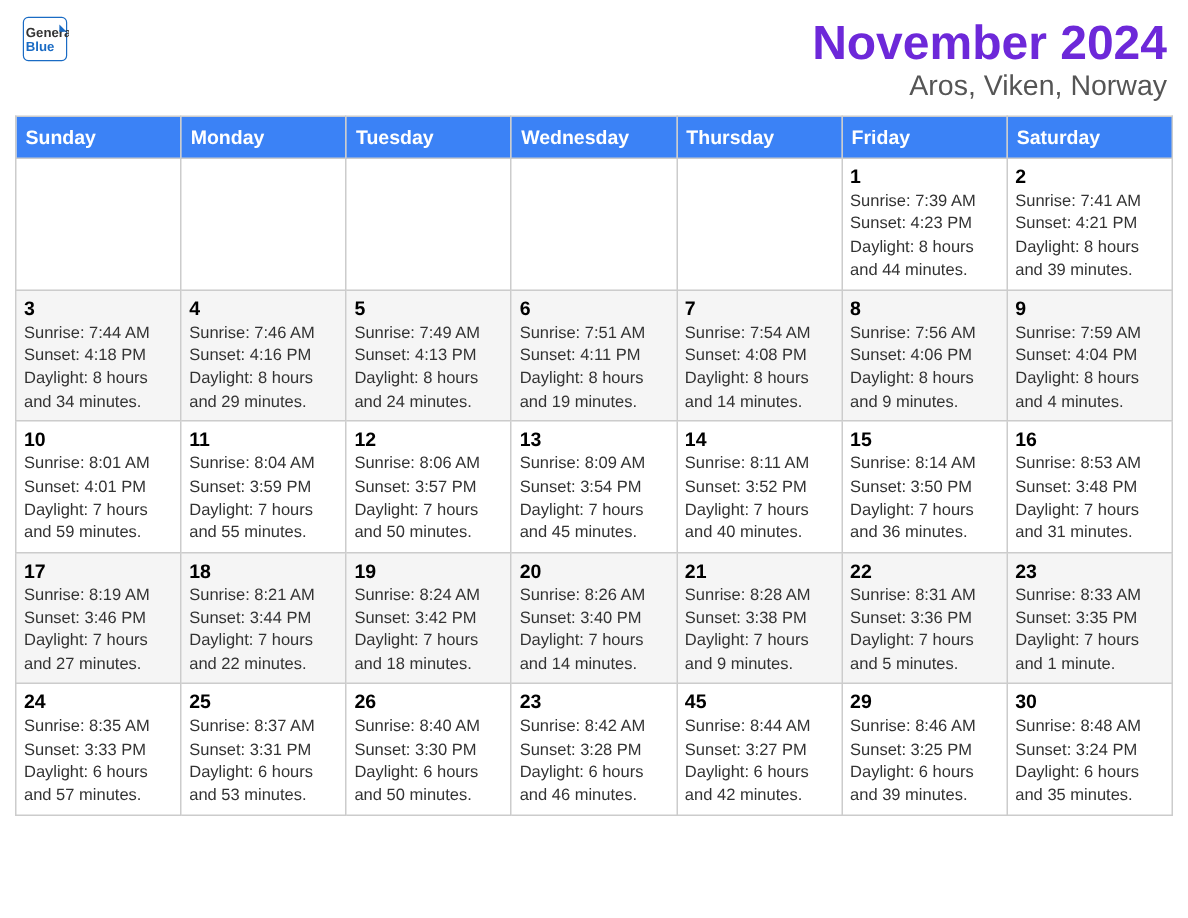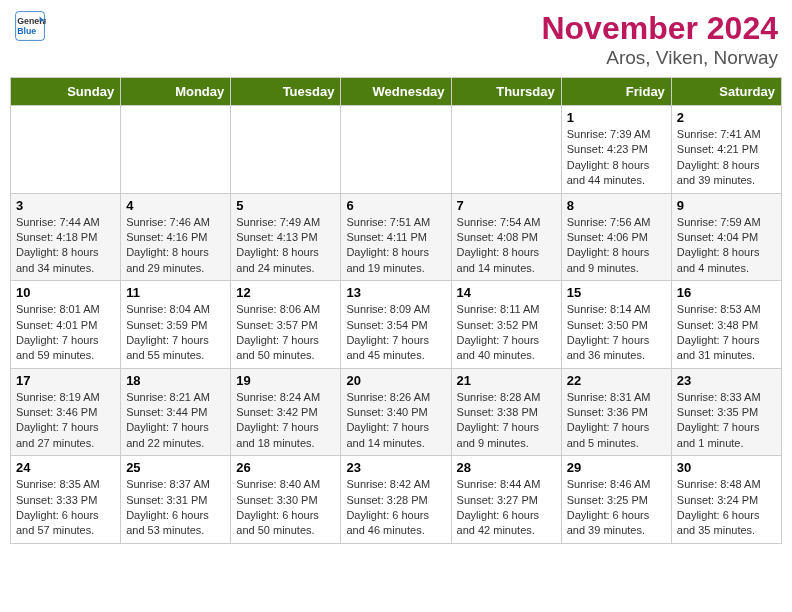--- a/index.html
+++ b/index.html
@@ -34,34 +34,34 @@
     .logo-icon {
       width: 32px;
       height: 32px;
     }
     .title-block {
       text-align: right;
     }
     .month-title {
       font-size: 32px;
       font-weight: bold;
-      color: #be185d;
+      color: #6d28d9;
     }
     .location {
       font-size: 19px;
       color: #555;
     }
     .calendar {
       width: 100%;
       border-collapse: collapse;
     }
     .calendar th {
-      background: #4d7c0f;
+      background: #3b82f6;
       color: #fff;
-      text-align: right;
+      text-align: left;
       padding: 6px 6px;
       font-size: 13px;
       border: 1px solid #ccc;
     }
     .calendar td {
       border: 1px solid #ccc;
       vertical-align: top;
       padding: 4px 5px;
       width: calc(100% / 7);
       min-height: 80px;
@@ -288,21 +288,21 @@
 Sunset: 3:30 PM
 Daylight: 6 hours and 50 minutes.</div>
         </td>
         <td>
           <span class="day-number">23</span>
           <div class="day-info">Sunrise: 8:42 AM
 Sunset: 3:28 PM
 Daylight: 6 hours and 46 minutes.</div>
         </td>
         <td>
-          <span class="day-number">28</span>
+          <span class="day-number">45</span>
           <div class="day-info">Sunrise: 8:44 AM
 Sunset: 3:27 PM
 Daylight: 6 hours and 42 minutes.</div>
         </td>
         <td>
           <span class="day-number">29</span>
           <div class="day-info">Sunrise: 8:46 AM
 Sunset: 3:25 PM
 Daylight: 6 hours and 39 minutes.</div>
         </td>

